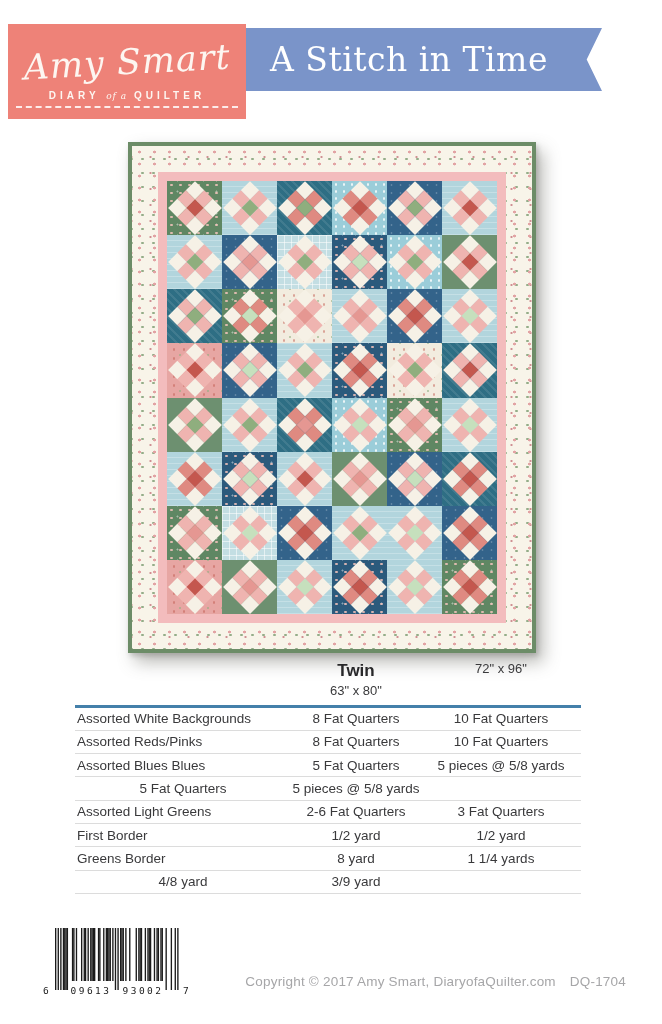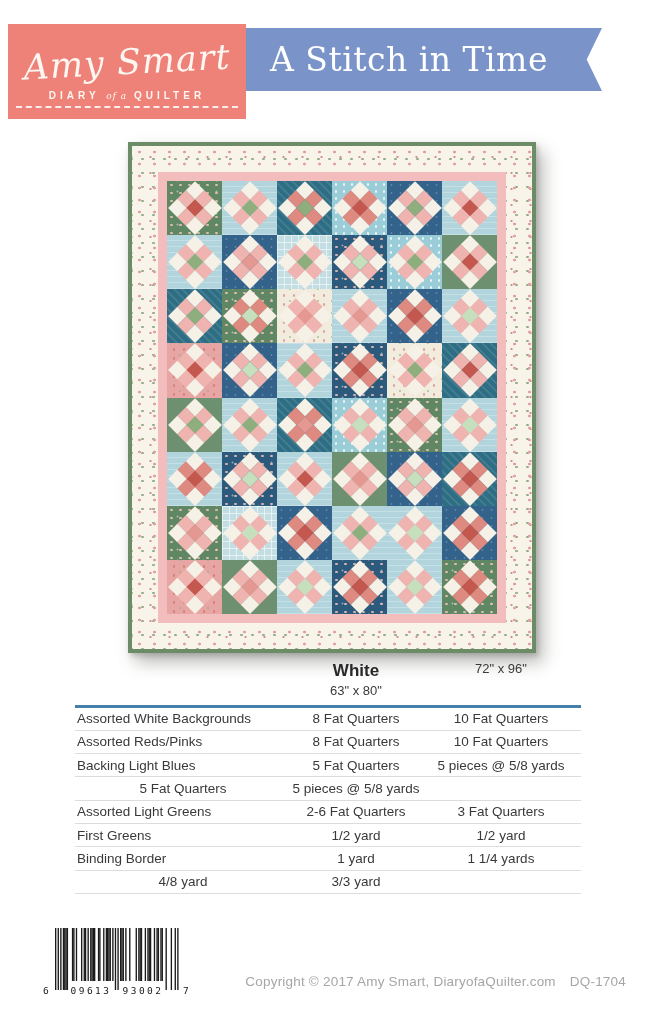--- a/index.html
+++ b/index.html
@@ -733,66 +733,66 @@
             </div>
           </div>
       </div>
     </div>
   </div>
 
   <div class="reqtable">
     <div class="thead">
       <div class="thcell"></div>
       <div class="thcell">
-        <div class="th-label">White</div>
+        <div class="th-label">Twin</div>
         <div class="th-size">63" x 80"</div>
       </div>
       <div class="thcell">
         <div class="th-size">72" x 96"</div>
       </div>
     </div>
     <div class="blue-rule"></div>
     <div id="table-rows">
         <div class="trow">
           <div class="tcell c0">Assorted White Backgrounds</div>
           <div class="tcell c1">8 Fat Quarters</div>
           <div class="tcell c2">10 Fat Quarters</div>
         </div>
         <div class="trow">
           <div class="tcell c0">Assorted Reds/Pinks</div>
           <div class="tcell c1">8 Fat Quarters</div>
           <div class="tcell c2">10 Fat Quarters</div>
         </div>
         <div class="trow">
-          <div class="tcell c0">Backing Light Blues</div>
+          <div class="tcell c0">Assorted Blues Blues</div>
           <div class="tcell c1">5 Fat Quarters</div>
           <div class="tcell c2">5 pieces @ 5/8 yards</div>
         </div>
         <div class="trow">
           <div class="tcell c1">5 Fat Quarters</div>
           <div class="tcell c2">5 pieces @ 5/8 yards</div>
         </div>
         <div class="trow">
           <div class="tcell c0">Assorted Light Greens</div>
           <div class="tcell c1">2-6 Fat Quarters</div>
           <div class="tcell c2">3 Fat Quarters</div>
         </div>
         <div class="trow">
-          <div class="tcell c0">First Greens</div>
+          <div class="tcell c0">First Border</div>
           <div class="tcell c1">1/2 yard</div>
           <div class="tcell c2">1/2 yard</div>
         </div>
         <div class="trow">
-          <div class="tcell c0">Binding Border</div>
-          <div class="tcell c1">1 yard</div>
+          <div class="tcell c0">Greens Border</div>
+          <div class="tcell c1">8 yard</div>
           <div class="tcell c2">1 1/4 yards</div>
         </div>
         <div class="trow">
           <div class="tcell c1">4/8 yard</div>
-          <div class="tcell c2">3/3 yard</div>
+          <div class="tcell c2">3/9 yard</div>
         </div>
       </div>
   </div>
 
   <div class="barcode-wrap">
     <svg id="barcode-svg" width="150" height="72">
         <rect x="14.00" y="0" width="1.35" height="62" fill="#1b1b1b"></rect>
         <rect x="16.60" y="0" width="1.35" height="62" fill="#1b1b1b"></rect>
         <rect x="19.20" y="0" width="1.35" height="62" fill="#1b1b1b"></rect>
         <rect x="21.80" y="0" width="1.35" height="62" fill="#1b1b1b"></rect>

